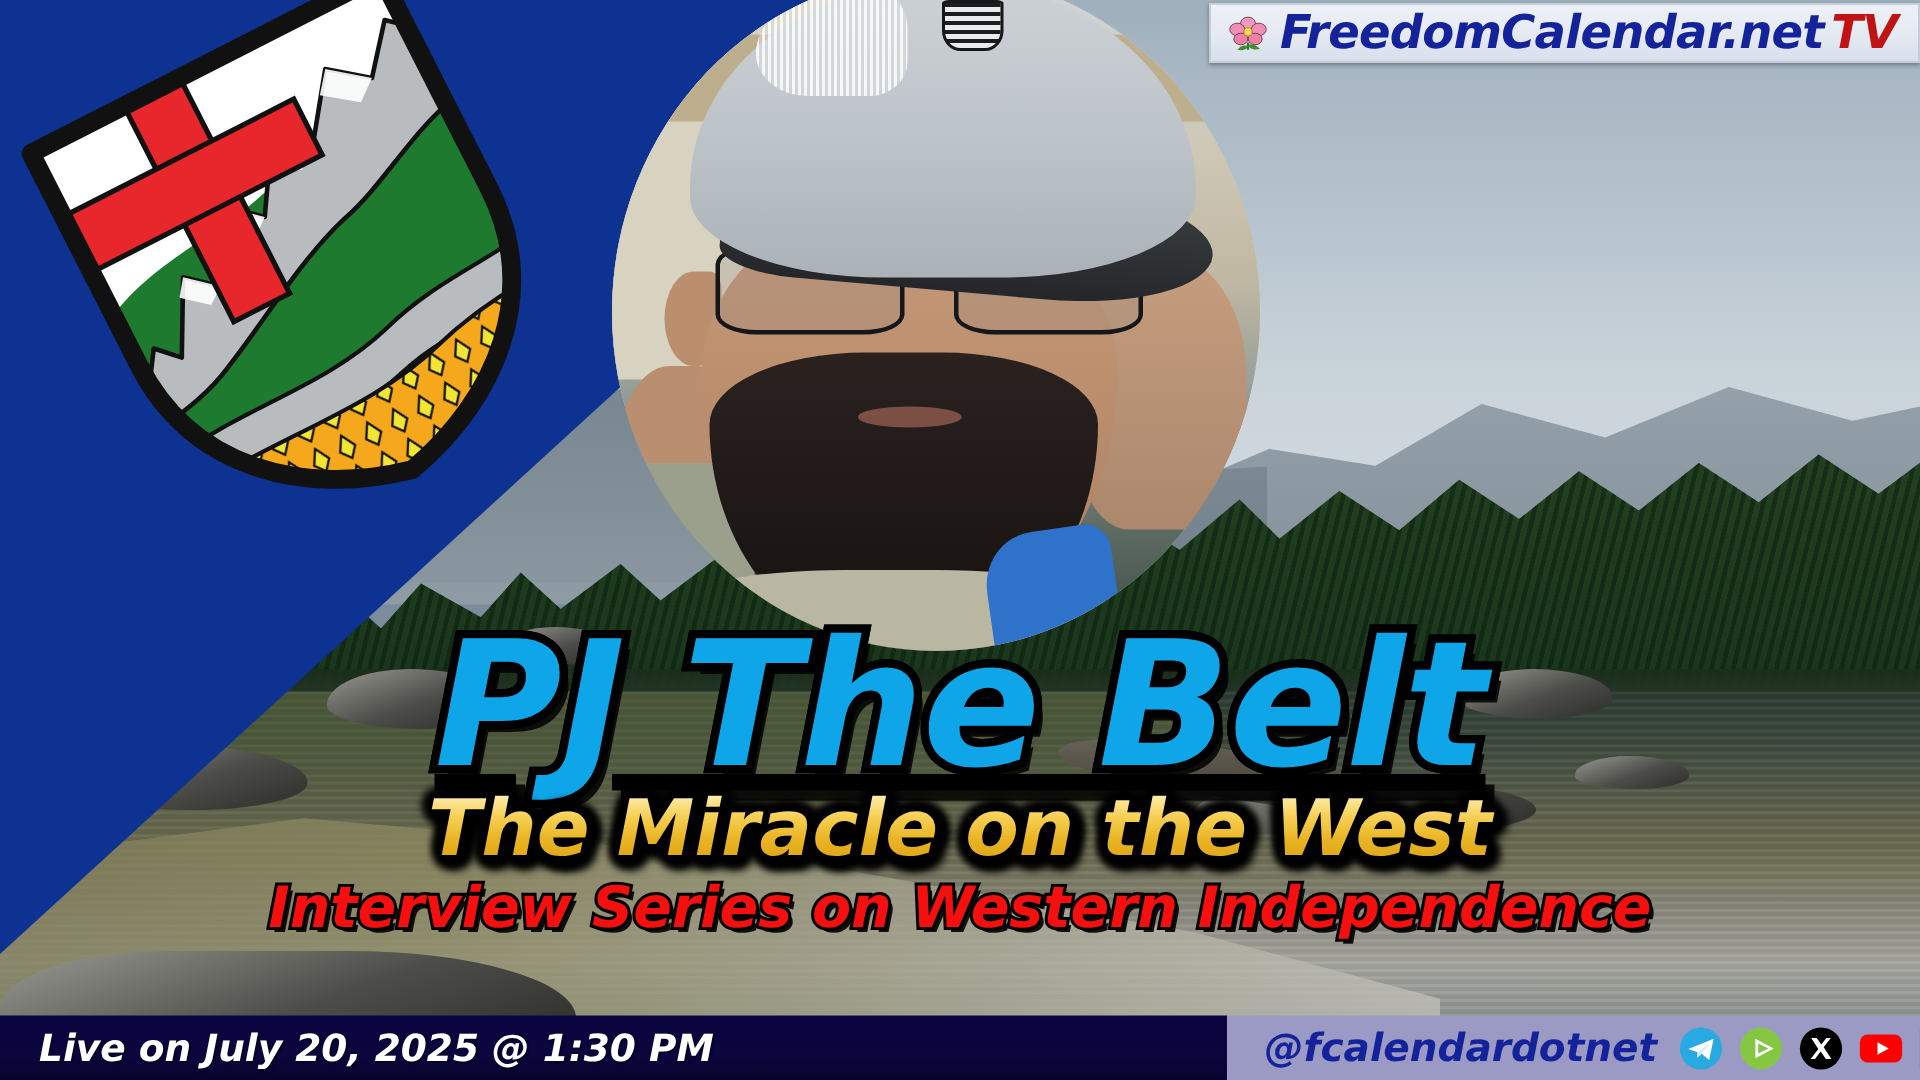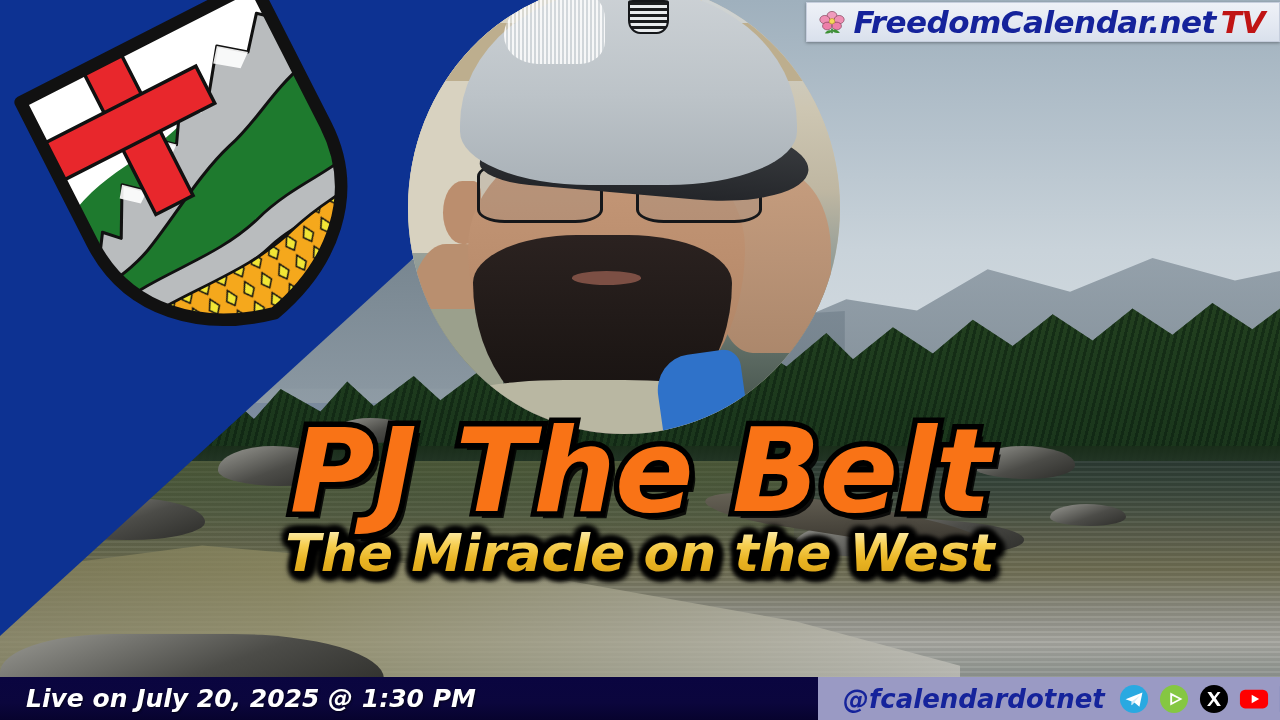--- a/index.html
+++ b/index.html
@@ -149,25 +149,26 @@
   .p-person2{position:absolute;left:0;top:58%;width:22%;height:42%;background:linear-gradient(to bottom,#b98f6f 0 34%,#9ba08c 34% 100%);border-radius:40% 40% 0 0;}
   .p-person3{position:absolute;right:2%;top:42%;width:26%;height:40%;background:linear-gradient(to bottom,#c59b7c,#b0896c);border-radius:44% 44% 30% 30%;opacity:.95;}
 
   
   .title-block{position:absolute;left:0;top:418px;width:1280px;text-align:center;}
   .t-main{
     font-family:"DejaVu Sans",sans-serif;
     font-weight:bold;font-style:italic;
     font-size:116px;line-height:.92;
     letter-spacing:-1px;
-    color:#f97316;
+    color:#0ea5e9;
     -webkit-text-stroke:11px #000;
     paint-order:stroke fill;
     text-shadow:6px 7px 0 rgba(0,0,0,.85);
     margin:0;
+    text-decoration:underline;
   }
   .t-sub{
     font-family:"DejaVu Sans",sans-serif;
     font-weight:bold;font-style:italic;
     font-size:52px;line-height:1.02;
     margin:2px 0 0 0;
     color:#f3c33a;
     background:linear-gradient(to bottom,#fff3c0 0%,#f6cf52 34%,#e9b423 62%,#d79f14 100%);
     -webkit-background-clip:text;background-clip:text;
     -webkit-text-fill-color:transparent;
@@ -320,20 +321,21 @@
       <div class="p-logo"></div>
     </div>
     <div class="p-shirt"></div>
     <div class="p-blue"></div>
 
   </div>
 
   <div class="title-block">
     <div class="t-main">PJ The Belt</div>
     <div class="t-sub">The Miracle on the West</div>
+    <div class="t-sub2">Interview Series on Western Independence</div>
   </div>
 
   <div class="logobar">
     <svg class="rose" viewBox="0 0 32 30" xmlns="http://www.w3.org/2000/svg">
       <g stroke="#7a3b52" stroke-width=".8">
         <ellipse cx="16" cy="7" rx="6.2" ry="5.2" fill="#f09bbd"></ellipse>
         <ellipse cx="7" cy="12" rx="6.2" ry="5.2" fill="#ef8fb4"></ellipse>
         <ellipse cx="25" cy="12" rx="6.2" ry="5.2" fill="#ef8fb4"></ellipse>
         <ellipse cx="10" cy="20" rx="5.8" ry="4.8" fill="#ee7fa9"></ellipse>
         <ellipse cx="22" cy="20" rx="5.8" ry="4.8" fill="#ee7fa9"></ellipse>

